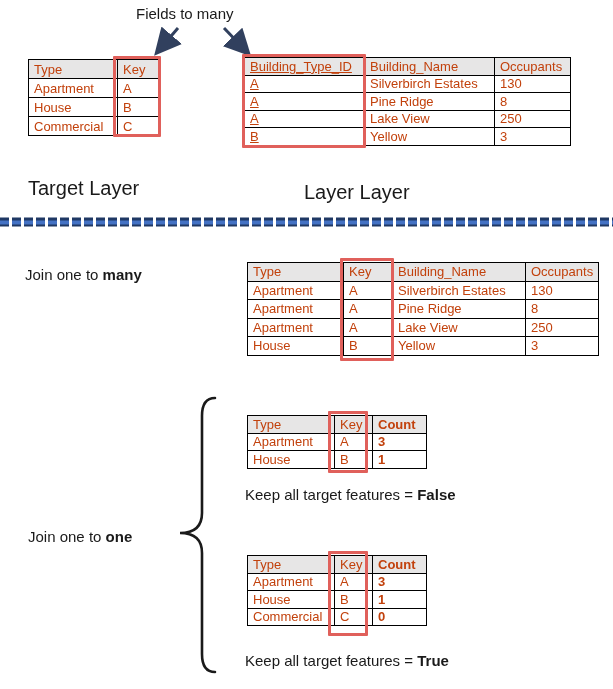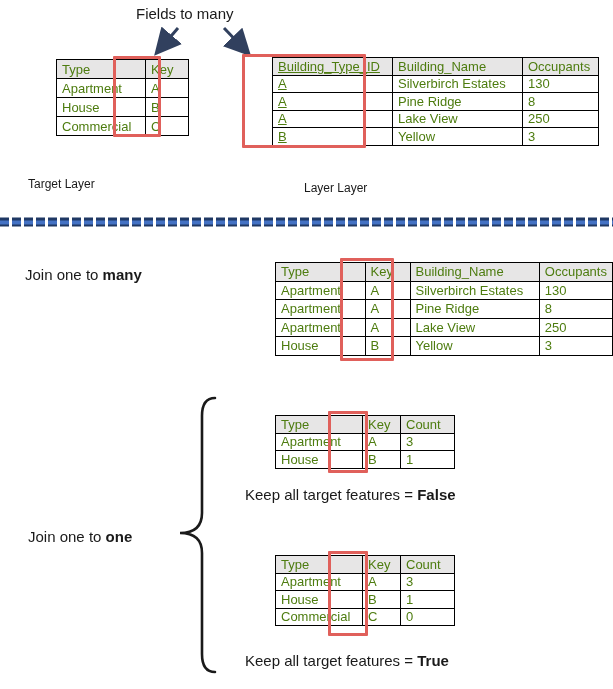--- a/index.html
+++ b/index.html
@@ -2,45 +2,45 @@
 <html><head>
 <meta charset="utf-8">
 <style>
   html,body{margin:0;padding:0;background:#fff;}
   .canvas{
     position:relative;width:613px;height:689px;background:#ffffff;
     font-family:"Liberation Sans", sans-serif;color:#1a1a1a;overflow:hidden;
   }
   .abs{position:absolute;}
   .lbl{font-size:15px;white-space:nowrap;}
-  .lbl-lg{font-size:12px;white-space:nowrap;}
+  .lbl-lg{font-size:20px;white-space:nowrap;}
   .bold{font-weight:bold;}
   
   table.tbl{border-collapse:collapse;table-layout:fixed;background:#fff;
-    font-family:"Liberation Sans", sans-serif;font-size:13px;color:#4d7c0f;margin-left:28px;}
+    font-family:"Liberation Sans", sans-serif;font-size:13px;color:#c2410c;}
   table.tbl th, table.tbl td{
     border:1.5px solid #000;font-weight:400;text-align:left;
     padding:0 5px;overflow:hidden;white-space:nowrap;box-sizing:border-box;}
   table.tbl th{background:#E7E6E6;}
   .tbl-target tr{height:19px;}
   .tbl-target th:nth-child(1),.tbl-target td:nth-child(1){width:89px;}
   .tbl-target th:nth-child(2),.tbl-target td:nth-child(2){width:43px;}
   .tbl-join tr{height:17.5px;}
   .tbl-join th:nth-child(1),.tbl-join td:nth-child(1){width:120px;text-decoration:underline;}
   .tbl-join th:nth-child(2),.tbl-join td:nth-child(2){width:130px;}
   .tbl-join th:nth-child(3),.tbl-join td:nth-child(3){width:76px;}
   .tbl-many tr{height:18.5px;}
   .tbl-many th:nth-child(1),.tbl-many td:nth-child(1){width:96px;}
   .tbl-many th:nth-child(2),.tbl-many td:nth-child(2){width:49px;}
   .tbl-many th:nth-child(3),.tbl-many td:nth-child(3){width:133px;}
   .tbl-many th:nth-child(4),.tbl-many td:nth-child(4){width:70px;}
   .tbl-small tr{height:17.5px;}
   .tbl-small th:nth-child(1),.tbl-small td:nth-child(1){width:87px;}
   .tbl-small th:nth-child(2),.tbl-small td:nth-child(2){width:38px;}
-  .tbl-small th:nth-child(3),.tbl-small td:nth-child(3){width:54px;}
+  .tbl-small th:nth-child(3),.tbl-small td:nth-child(3){width:54px;font-weight:bold;}
   
   .red-rect{position:absolute;border:3.5px solid #E0605B;border-radius:1px;
     background:transparent;pointer-events:none;box-sizing:border-box;}
 </style>
 </head>
 <body>
 
 <div class="canvas">
 
   <div class="abs lbl" style="left:136px;top:5px;">Fields to many</div>

